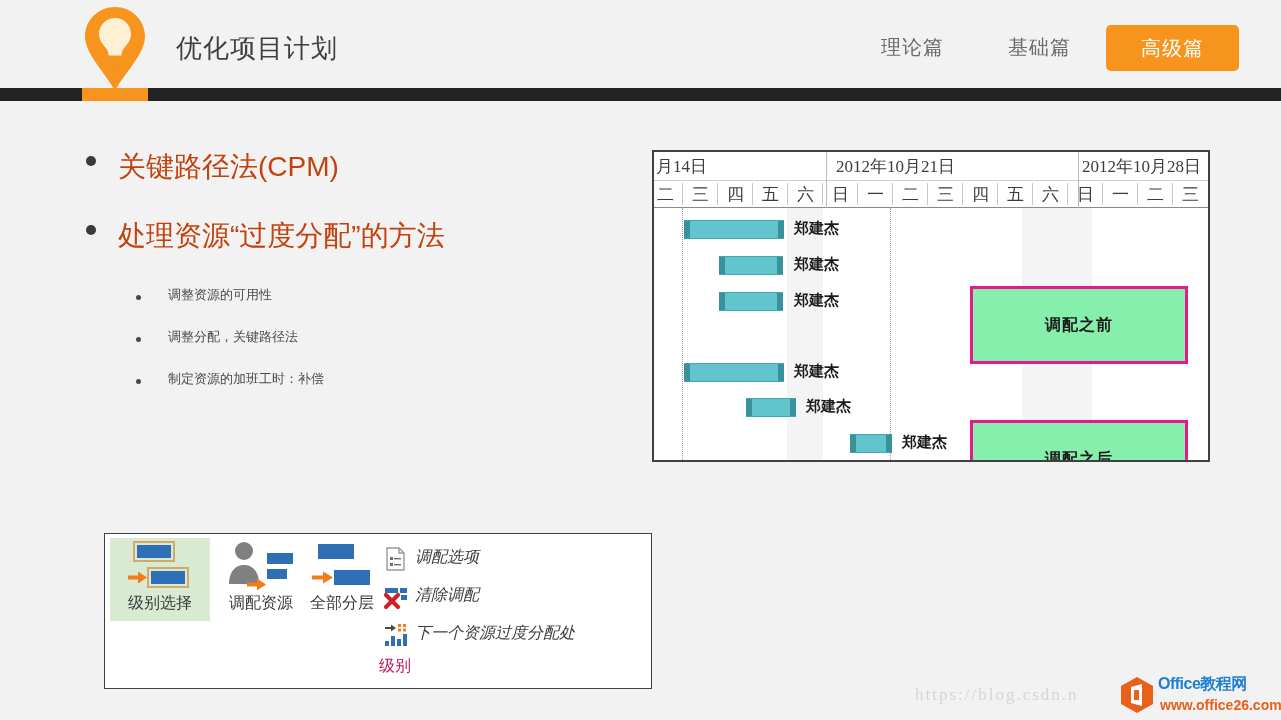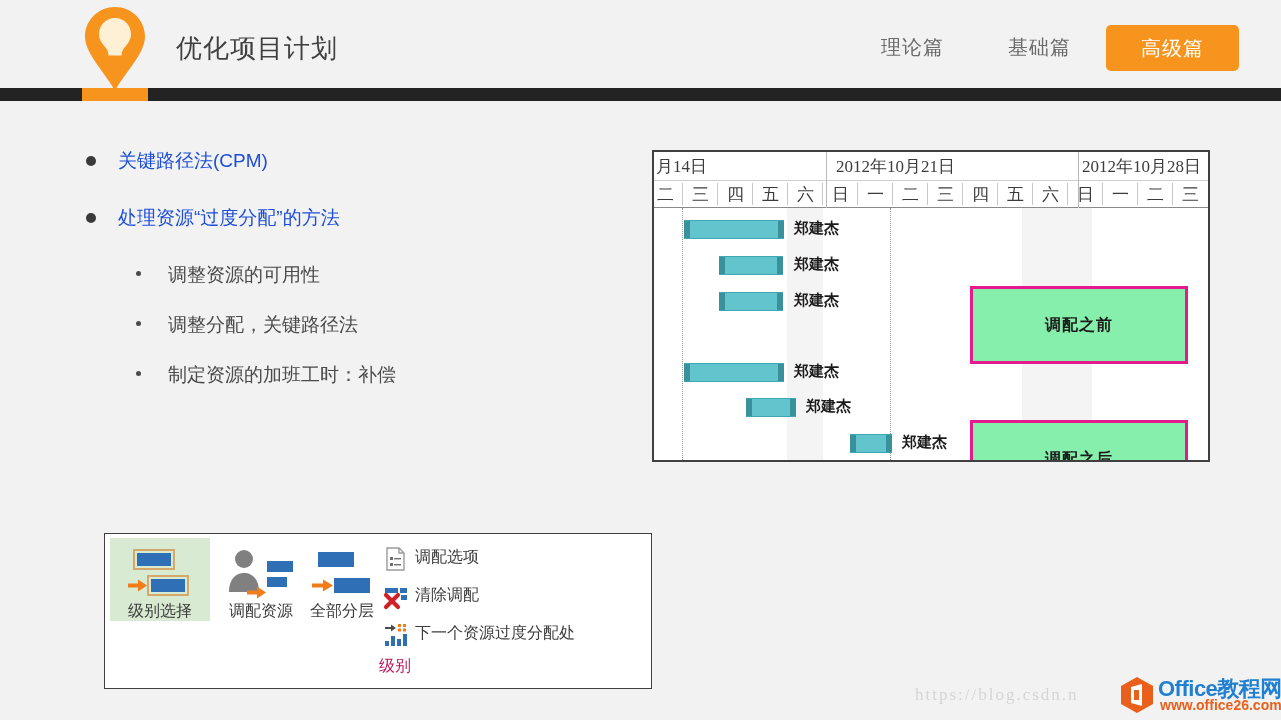--- a/index.html
+++ b/index.html
@@ -31,23 +31,23 @@
     width: 133px; height: 46px;
     background: #f7941e; border-radius: 5px;
     color: #ffffff; font-size: 20px;
     display: flex; align-items: center; justify-content: center;
   }
   #header-rule { position: absolute; left: 0; top: 88px; width: 1281px; height: 13px; background: #232323; }
   #header-rule-accent { position: absolute; left: 82px; top: 88px; width: 66px; height: 13px; background: #f7941e; }
 
   
   #bullets { position: absolute; left: 82px; top: 148px; width: 520px; }
-  .b1 { position: relative; padding-left: 36px; font-size: 19px; color: #1d4ed8; margin-bottom: 31px; white-space: nowrap; }
+  .b1 { position: relative; padding-left: 36px; font-size: 28px; color: #c2410c; margin-bottom: 31px; white-space: nowrap; }
   .b1 .dot { position: absolute; left: 4px; top: 8px; width: 10px; height: 10px; border-radius: 50%; background: #3a3a3a; }
-  .b2 { position: relative; padding-left: 86px; font-size: 19px; color: #4a4a4a; margin-bottom: 24px; white-space: nowrap; }
+  .b2 { position: relative; padding-left: 86px; font-size: 13px; color: #4a4a4a; margin-bottom: 24px; white-space: nowrap; }
   .b2 .dot2 { position: absolute; left: 54px; top: 9px; width: 5px; height: 5px; border-radius: 50%; background: #4a4a4a; }
 
   
   #gantt {
     position: absolute; left: 652px; top: 150px; width: 558px; height: 312px;
     background: #ffffff; border: 2px solid #404040; overflow: hidden;
   }
   #gantt-head { position: absolute; left: 0; top: 0; width: 100%; height: 56px; background: #fff; }
   .wk-label {
     position: absolute; top: 3px; height: 25px;
@@ -84,45 +84,45 @@
   }
   #callout-0 { left: 316px; top: 78px; width: 218px; height: 78px; }
   #callout-1 { left: 316px; top: 212px; width: 218px; height: 78px; }
 
   
   #ribbon {
     position: absolute; left: 104px; top: 533px; width: 548px; height: 156px;
     background: #ffffff; border: 1px solid #404040;
   }
   #rb-hl { position: absolute; left: 5px; top: 4px; width: 100px; height: 83px; background: #d9ead3; }
-  .rb-big { position: absolute; top: 12px; width: 109px; height: 90px; }
+  .rb-big { position: absolute; top: 4px; width: 109px; height: 90px; }
   .rb-big-icon { position: absolute; left: 0; top: 2px; width: 100px; height: 52px; }
   .rb-big-label {
     position: absolute; left: 0; top: 55px; width: 100px;
     text-align: center; font-size: 16px; color: #3c3c3c; white-space: nowrap;
   }
   .rb-item { position: absolute; left: 278px; height: 30px; }
   .rb-item-icon { position: absolute; left: 0; top: 2px; width: 26px; height: 26px; }
-  .rb-item-label { position: absolute; left: 32px; top: 3px; font-size: 16px; color: #3c3c3c; white-space: nowrap; }
+  .rb-item-label { position: absolute; left: 32px; top: 3px; font-size: 16px; color: #3c3c3c; white-space: nowrap; font-style: italic; }
   #rb-group-label {
     position: absolute; left: 16px; top: 122px; width: 548px; text-align: center;
     font-size: 16px; color: #be185d;
   }
 
   
   #wm-url {
     position: absolute; left: 915px; top: 685px;
     font-family: "Liberation Serif", "DejaVu Serif", serif;
     font-size: 17px; color: #d5d5d5; letter-spacing: 2px; white-space: nowrap;
   }
   #wm-logo { position: absolute; left: 1118px; top: 674px; width: 163px; height: 42px; }
   #wm-hex { position: absolute; left: 0; top: 2px; width: 38px; height: 38px; }
   #wm-brand {
     position: absolute; left: 40px; top: 0px;
-    font-size: 22px; font-weight: bold; color: #1f7fd0; white-space: nowrap;
+    font-size: 16px; font-weight: bold; color: #1f7fd0; white-space: nowrap;
     letter-spacing: -0.5px;
   }
   #wm-site {
     position: absolute; left: 42px; top: 23px;
     font-size: 14px; font-weight: bold; color: #e8601c; white-space: nowrap;
   }
 </style>
 </head>
 <body>
 

